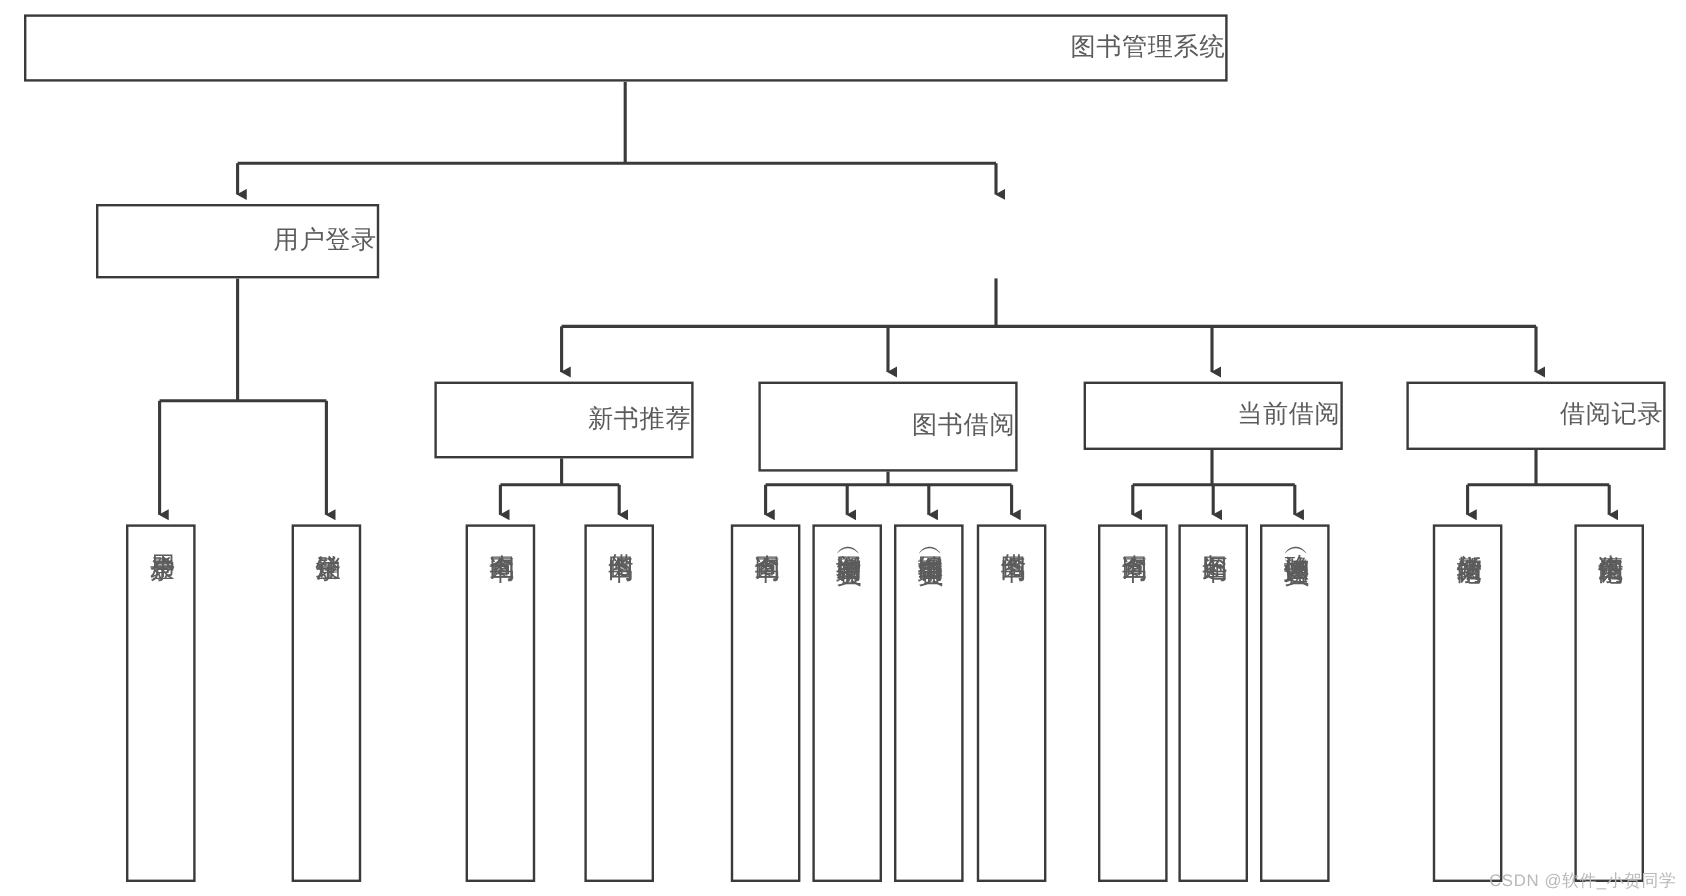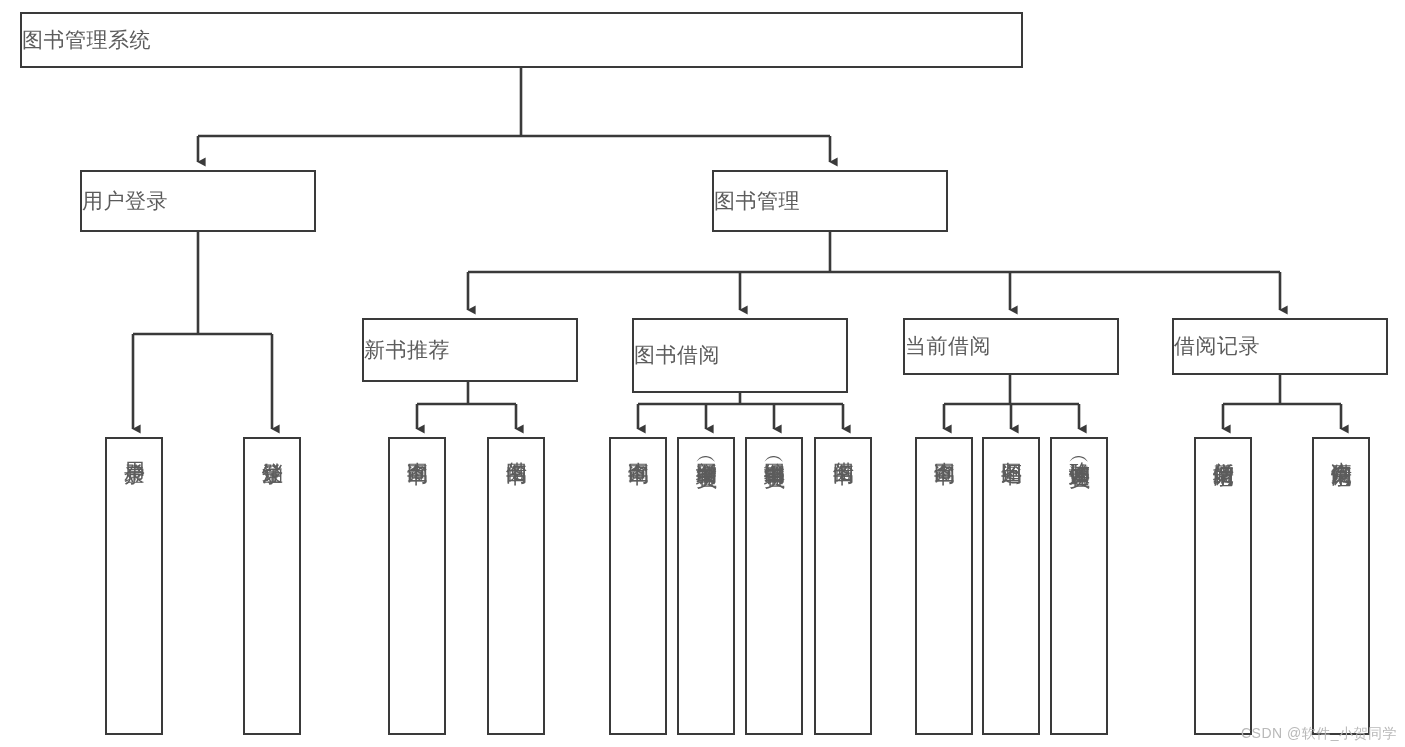--- a/index.html
+++ b/index.html
@@ -24,21 +24,21 @@
     width: 1405px;
     height: 747px;
   }
   .node-box {
     position: absolute;
     box-sizing: border-box;
     background: #ffffff;
     border: 2px solid #3a3a3a;
     display: flex;
     align-items: center;
-    justify-content: flex-start;
+    justify-content: flex-end;
     overflow: hidden;
   }
   .node-label {
     color: #5c5c5c;
     font-size: 21px;
     line-height: 1.15;
     letter-spacing: 0.5px;
     white-space: nowrap;
   }
   .node-box.vertical {
@@ -121,23 +121,20 @@
     </g>
   </svg>
 
   <div class="node-box" id="node-root" style="left: 20px; top: 12px; width: 1003px; height: 56px; border-color: rgb(58, 58, 58); background: rgb(255, 255, 255);">
     <span class="node-label" style="color: rgb(92, 92, 92);">图书管理系统</span>
   </div>
 
   <div class="node-box" id="node-l2-0" style="left: 80px; top: 170px; width: 236px; height: 62px; border-color: rgb(58, 58, 58); background: rgb(255, 255, 255);">
     <span class="node-label" style="color: rgb(92, 92, 92);">用户登录</span>
   </div>
-  <div class="node-box" id="node-l2-1" style="left: 712px; top: 170px; width: 236px; height: 62px; border-color: rgb(58, 58, 58); background: rgb(255, 255, 255);">
-    <span class="node-label" style="color: rgb(92, 92, 92);">图书管理</span>
-  </div>
 
   <div class="node-box" id="node-l3-0" style="left: 362px; top: 318px; width: 216px; height: 64px; border-color: rgb(58, 58, 58); background: rgb(255, 255, 255);">
     <span class="node-label" style="color: rgb(92, 92, 92);">新书推荐</span>
   </div>
   <div class="node-box" id="node-l3-1" style="left: 632px; top: 318px; width: 216px; height: 75px; border-color: rgb(58, 58, 58); background: rgb(255, 255, 255);">
     <span class="node-label" style="color: rgb(92, 92, 92);">图书借阅</span>
   </div>
   <div class="node-box" id="node-l3-2" style="left: 903px; top: 318px; width: 216px; height: 57px; border-color: rgb(58, 58, 58); background: rgb(255, 255, 255);">
     <span class="node-label" style="color: rgb(92, 92, 92);">当前借阅</span>
   </div>

